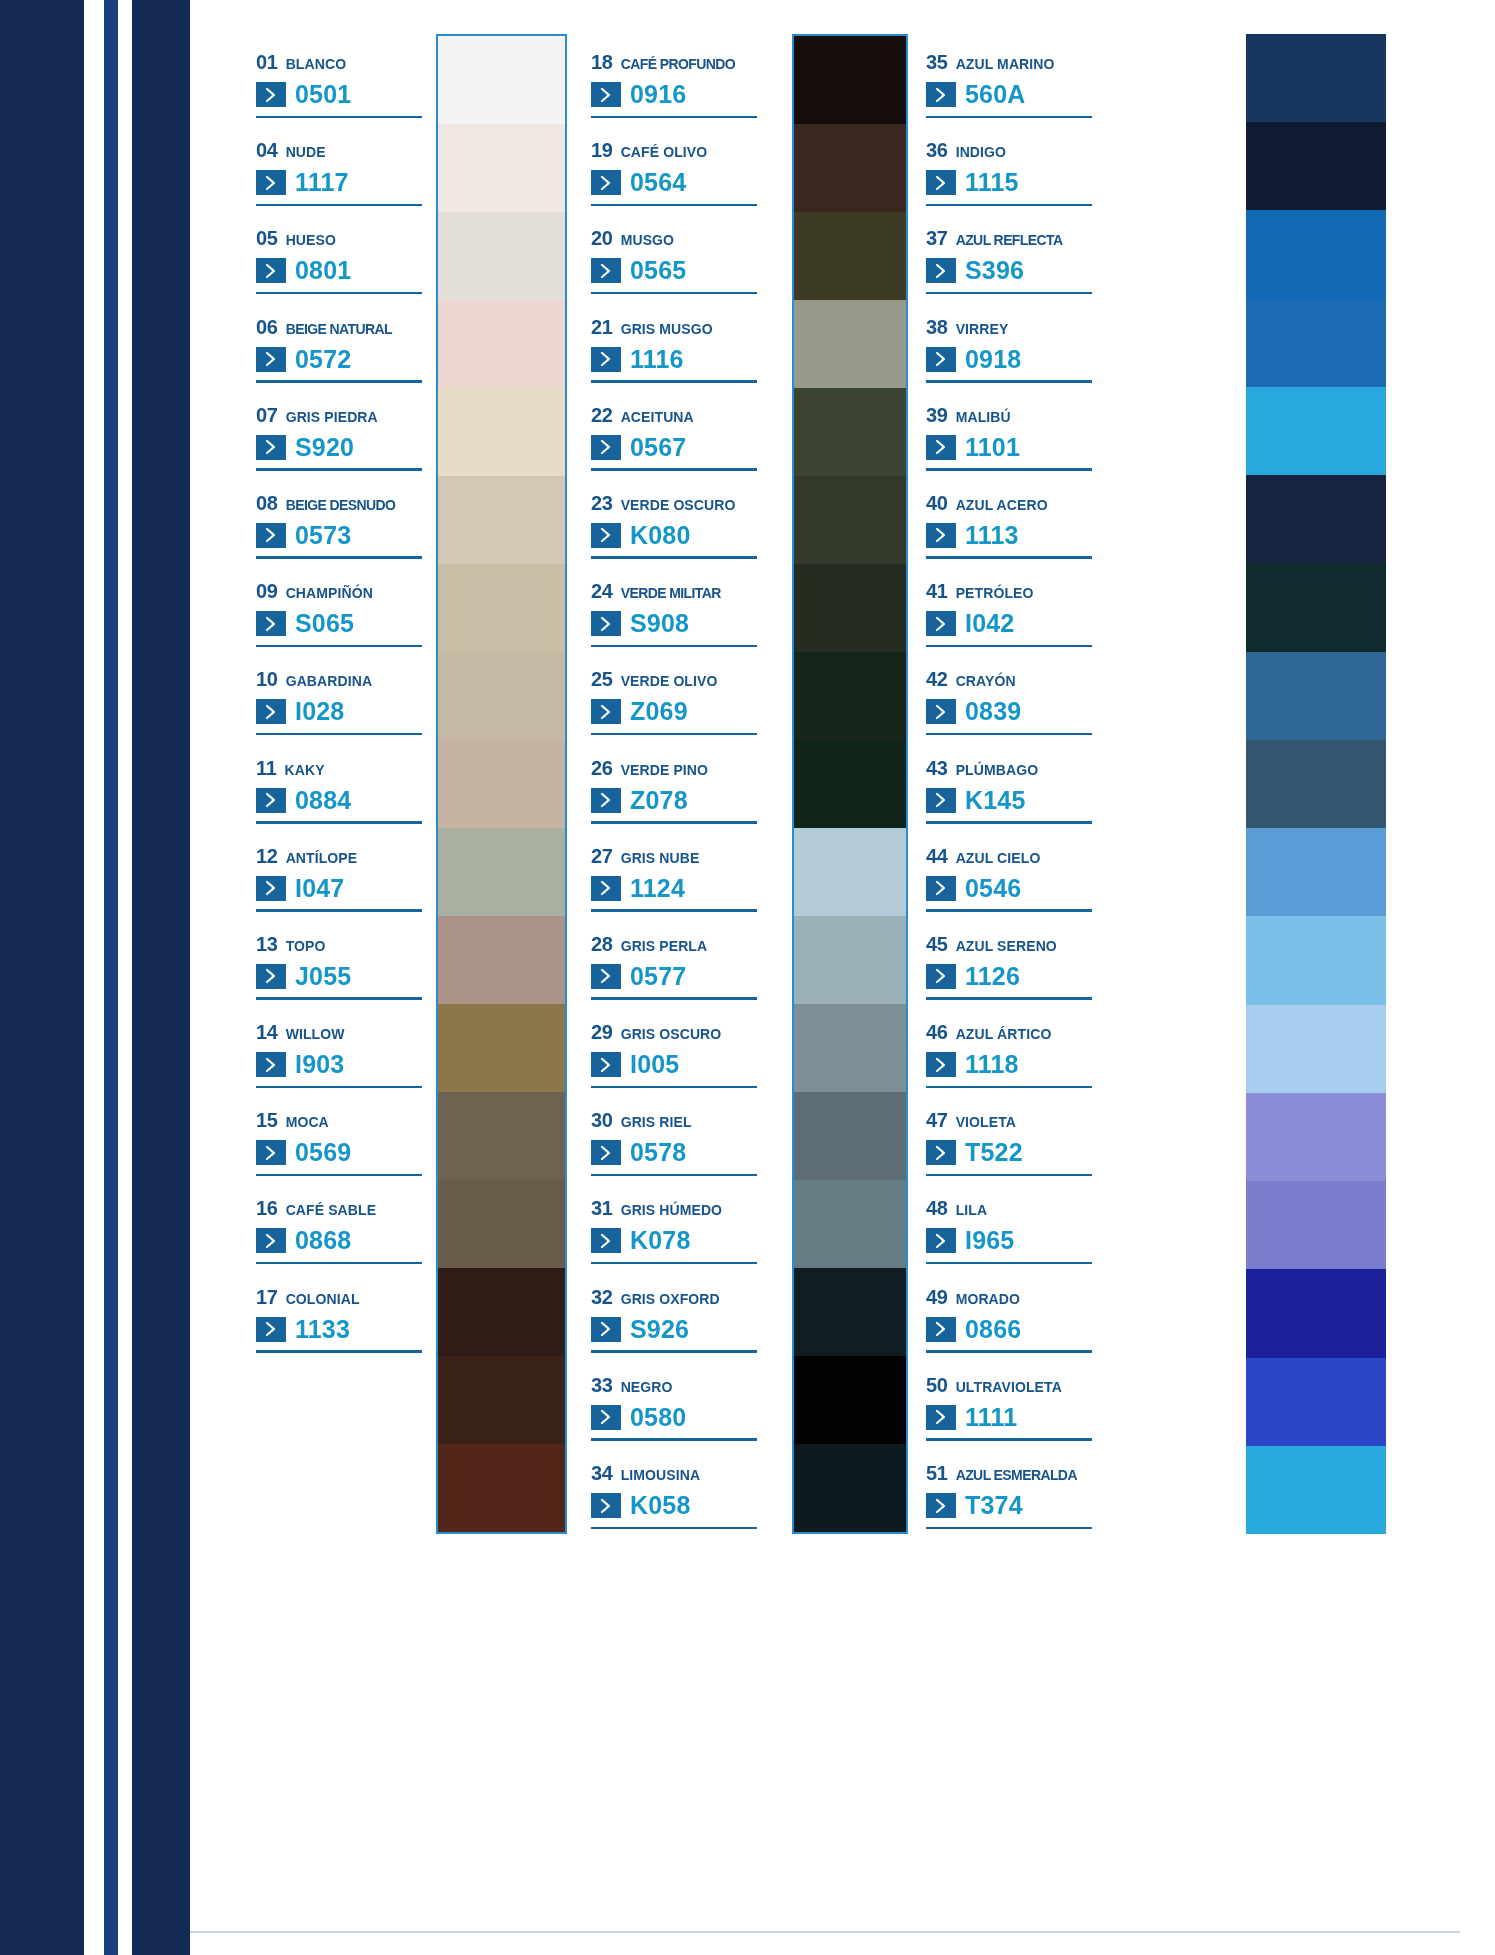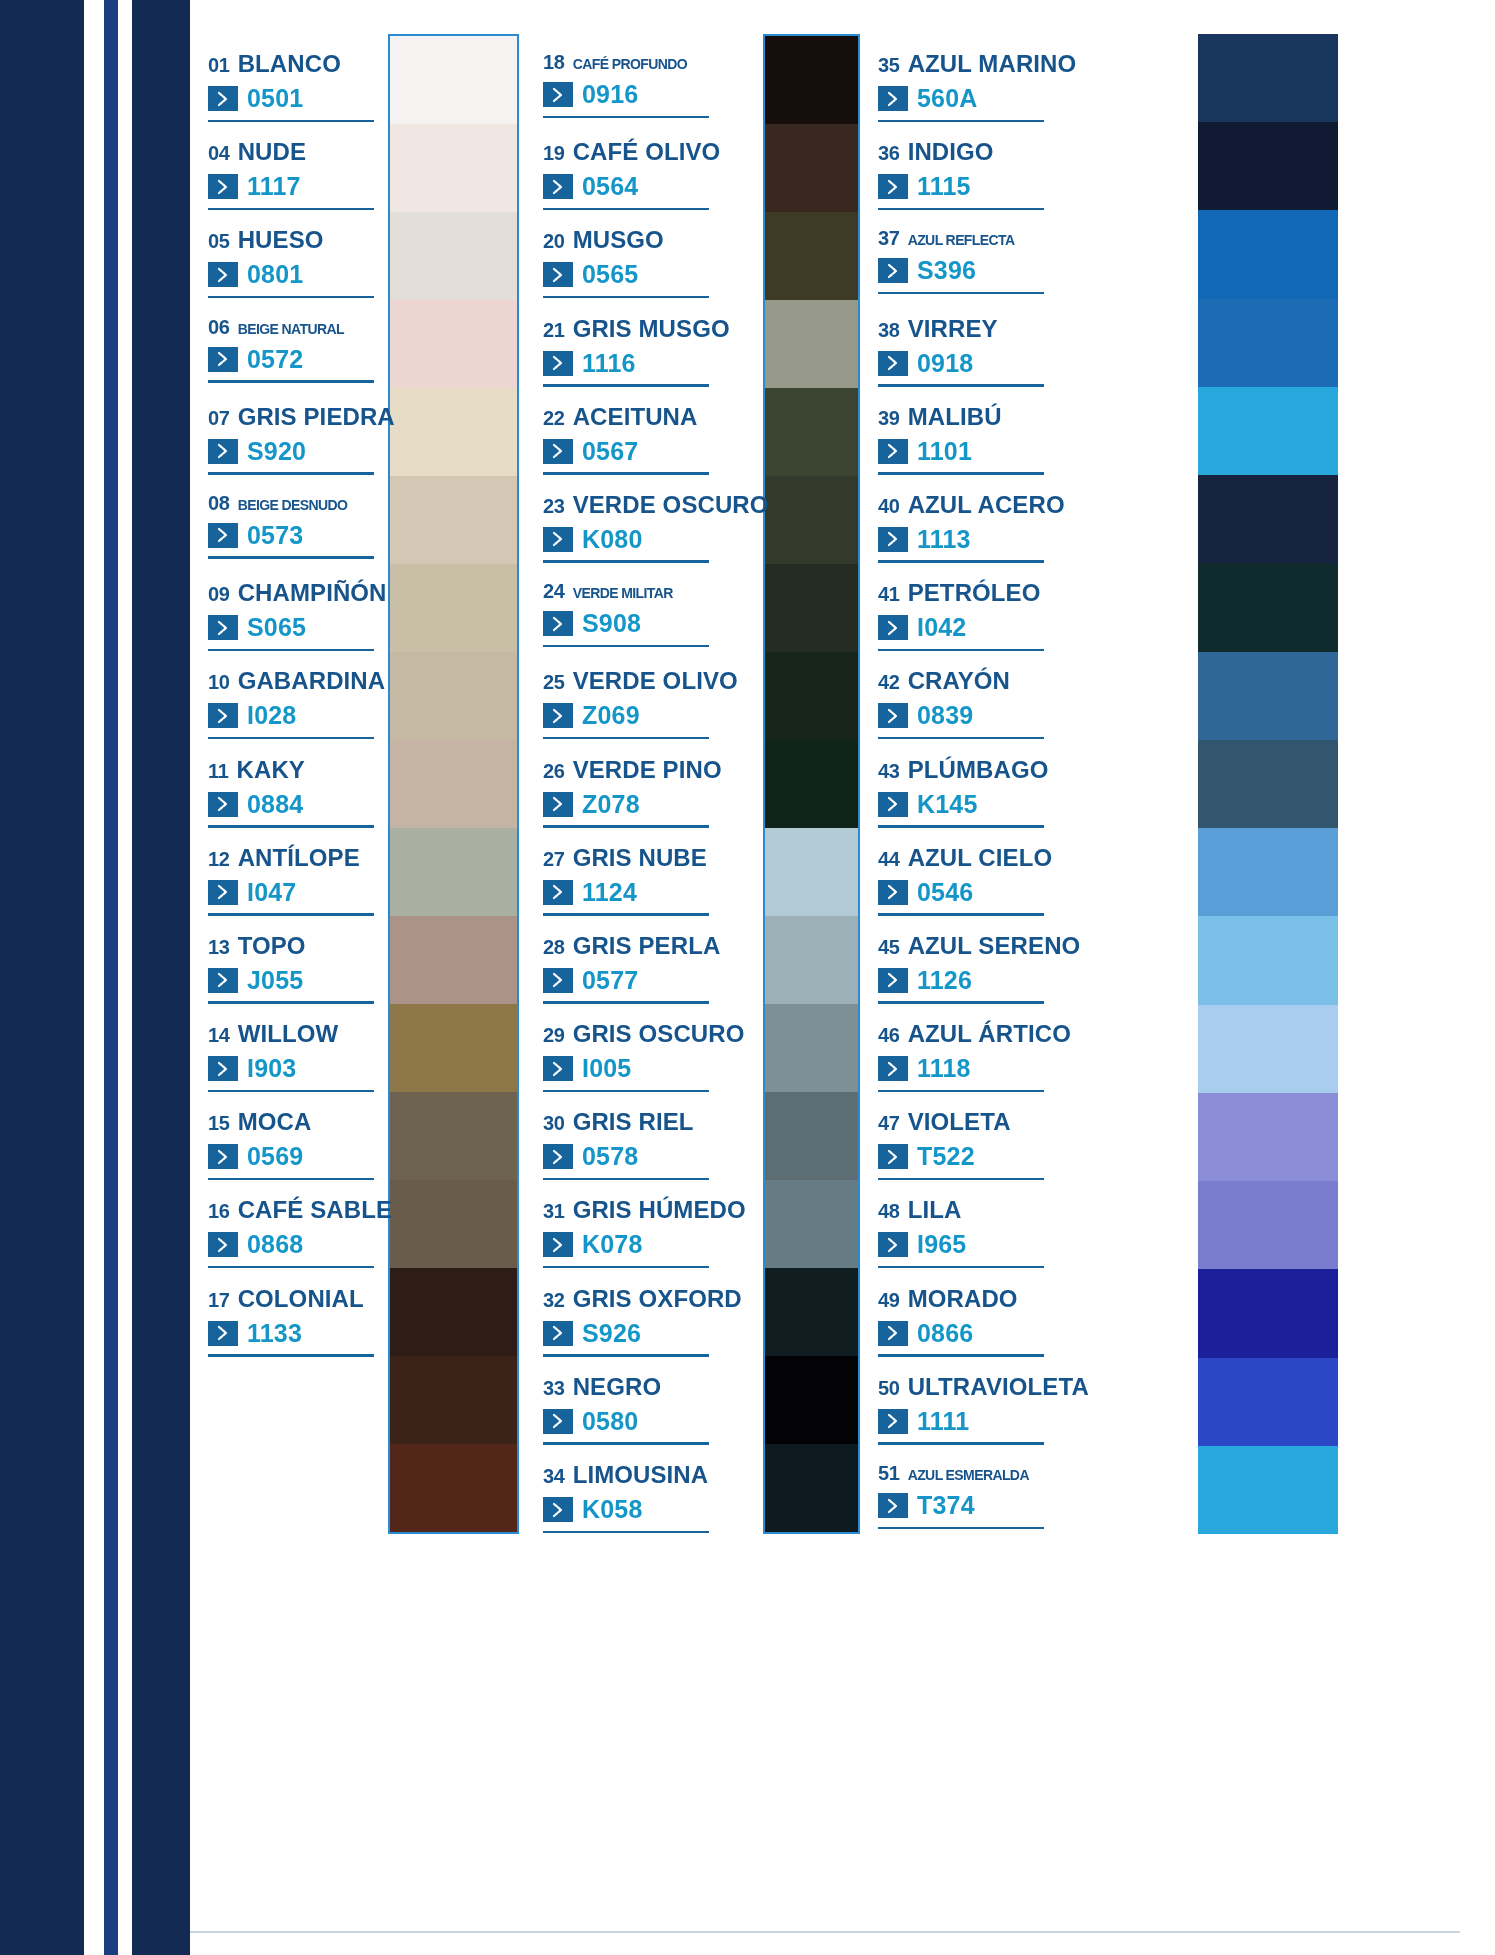--- a/index.html
+++ b/index.html
@@ -51,20 +51,21 @@
 
   
   .chart {
     position: absolute;
     left: 190px; top: 34px;
     width: 1285px;
     height: 1500px;
     display: flex;
     flex-direction: row;
     align-items: stretch;
+    padding-left: 48px;
   }
   .group {
     display: flex;
     flex-direction: row;
     align-items: stretch;
   }
   .g1 { width: 335px; }
   .g2 { width: 335px; gap: 40px; }
   .g3 { width: 335px; }
   .g4 { width: 143px; }
@@ -93,21 +94,21 @@
     line-height: 1;
     white-space: nowrap;
   }
   .row .num {
     font-size: 20px;
     font-weight: bold;
     color: #17548c;
     letter-spacing: -0.3px;
   }
   .row .nm {
-    font-size: 24px;
+    font-size: 14px;
     font-weight: bold;
     color: #17548c;
     letter-spacing: 0.1px;
   }
   .row .nm.tight { letter-spacing: -0.6px; font-size: 14px; }
   .row .codeline {
     display: flex;
     align-items: center;
     gap: 9px;
     margin-top: 10px;

